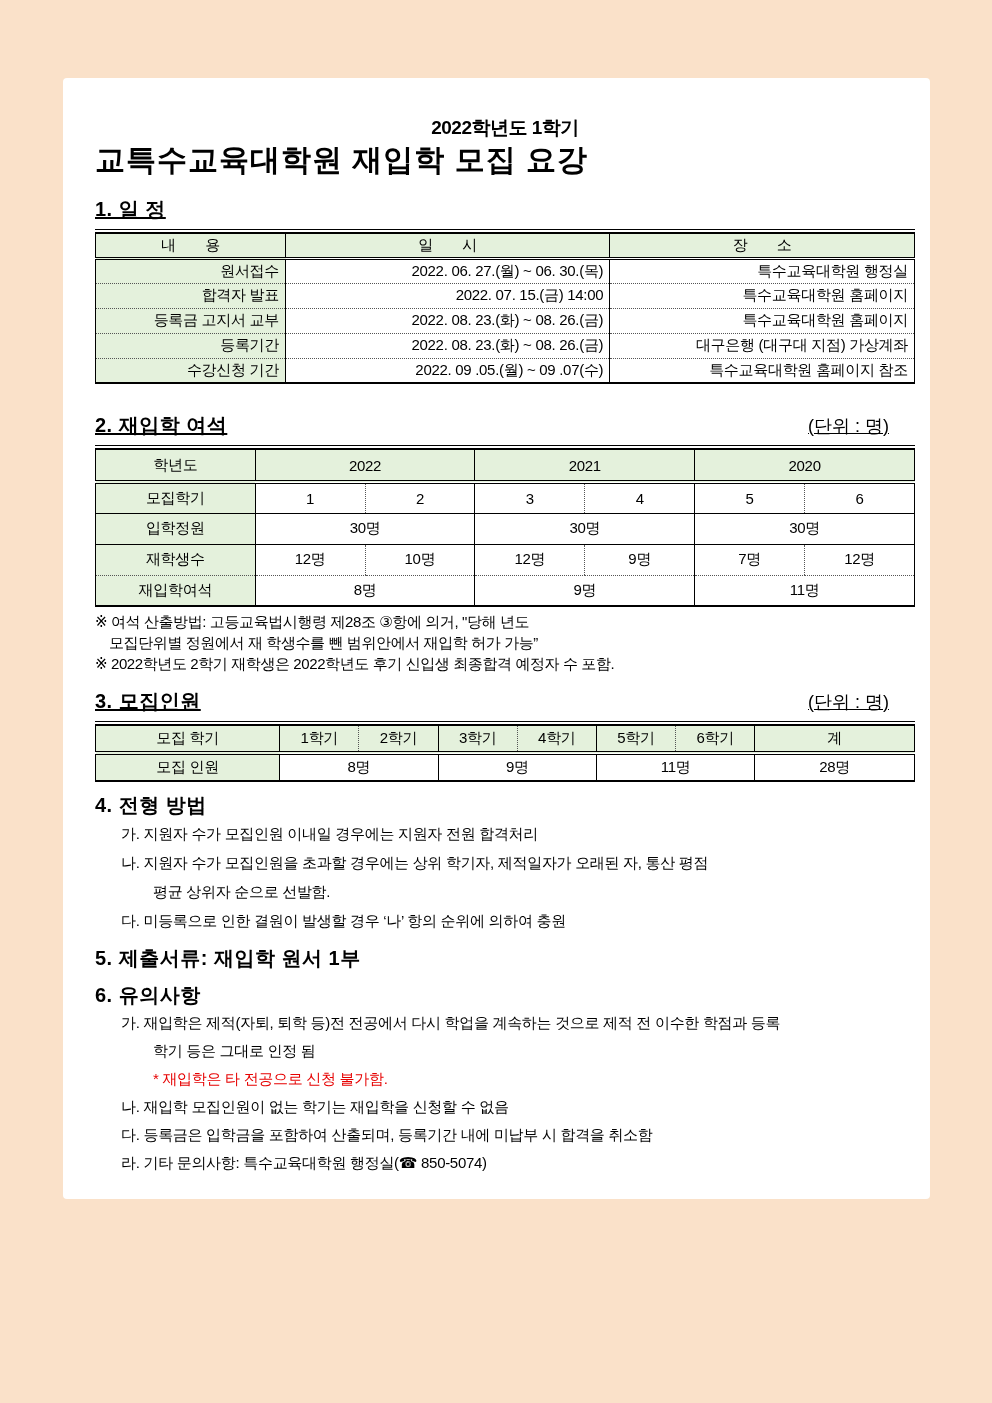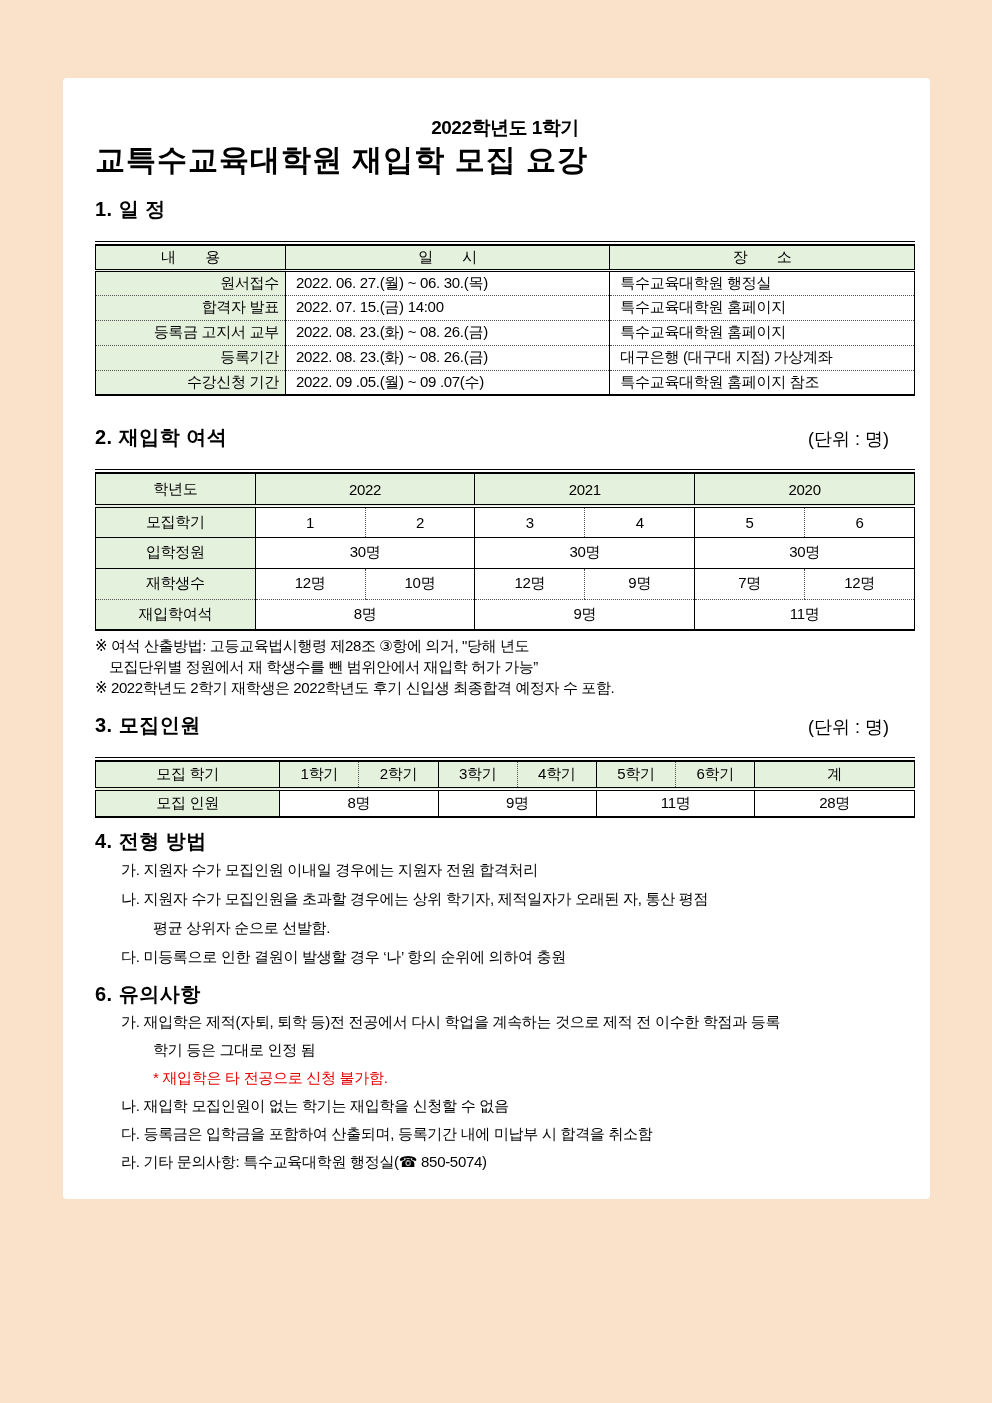--- a/index.html
+++ b/index.html
@@ -19,23 +19,23 @@
     position:absolute;left:63px;top:78px;width:867px;height:1121px;
     background:#fff;border-radius:4px;
     padding:38px 15px 0 32px;
     overflow:hidden;
   }
   
   .doc-sub{text-align:center;font-size:19px;font-weight:bold;line-height:24px;letter-spacing:-0.5px;}
   .doc-title{text-align:left;font-size:30px;font-weight:bold;line-height:40px;letter-spacing:1px;margin-bottom:16px;}
   
   .sec-head{
-    display:flex;justify-content:space-between;align-items:flex-end;
+    display:flex;justify-content:space-between;align-items:center;
     border-bottom:1.6px solid #000;
-    padding-bottom:18px;margin-bottom:2px;
+    padding-bottom:6px;margin-bottom:2px;text-decoration:underline;
   }
   .sec-title{font-size:20px;font-weight:bold;line-height:27px;letter-spacing:0.5px;}
   .unit{font-size:18px;font-weight:normal;line-height:24px;padding-right:26px;}
   .sec-plain{font-size:20px;font-weight:bold;line-height:27px;letter-spacing:0.5px;}
   
   table{border-collapse:collapse;width:100%;table-layout:fixed;}
   .t1,.t2,.t3{
     border:1.2px solid #000;
     border-top:2.6px solid #000;
     border-bottom:2.6px solid #000;
@@ -43,21 +43,21 @@
   th,td{
     border-left:1.2px solid #000;
     font-size:15px;font-weight:normal;
     text-align:center;vertical-align:middle;
     padding:1px 6px;
     letter-spacing:-0.3px;
   }
   th:first-child,td:first-child{border-left:none;}
   .lbl{background:var(--green);padding-left:6px;}
   
-  .t1 td{height:25px;border-bottom:1px dotted #555;text-align:left;padding-left:10px;}
+  .t1 td{height:25px;border-bottom:1px dotted #555;text-align:right;padding-left:10px;}
   .t1 tr.hdr th{height:25px;background:var(--green);border-bottom:3.5px double #000;}
   .t1 td.lbl{text-align:right;}
   
   .t2 th,.t2 td{height:31px;}
   .t2 tr.hdr2 th{height:33px;background:var(--green);border-bottom:4px double #000;font-weight:normal;}
   .t2 tr.r-sem td{border-bottom:1.2px solid #000;}
   .t2 tr.r-quota td{border-bottom:1.2px solid #000;margin-left:8px;}
   .t2 tr.r-enroll td{border-bottom:1px dotted #555;}
   .vd{border-left:1px dotted #555 !important;}
   
@@ -227,20 +227,23 @@
   </table>
 
   <div class="sec-block">
     <div class="sec-plain">4. 전형 방법</div>
     <div class="item ind0">가. 지원자 수가 모집인원 이내일 경우에는 지원자 전원 합격처리</div>
     <div class="item ind0">나. 지원자 수가 모집인원을 초과할 경우에는 상위 학기자, 제적일자가 오래된 자, 통산 평점</div>
     <div class="item ind1">평균 상위자 순으로 선발함.</div>
     <div class="item ind0">다. 미등록으로 인한 결원이 발생할 경우 ‘나’ 항의 순위에 의하여 충원</div>
   </div>
 
+  <div class="sec-block">
+    <div class="sec-plain">5. 제출서류: 재입학 원서 1부</div>
+  </div>
 
   <div class="sec-block cautions">
     <div class="sec-plain">6. 유의사항</div>
     <div class="item ind0">가. 재입학은 제적(자퇴, 퇴학 등)전 전공에서 다시 학업을 계속하는 것으로 제적 전 이수한 학점과 등록</div>
     <div class="item ind1">학기 등은 그대로 인정 됨</div>
     <div class="item ind1 red">* 재입학은 타 전공으로 신청 불가함.</div>
     <div class="item ind0">나. 재입학 모집인원이 없는 학기는 재입학을 신청할 수 없음</div>
     <div class="item ind0">다. 등록금은 입학금을 포함하여 산출되며, 등록기간 내에 미납부 시 합격을 취소함</div>
     <div class="item ind0">라. 기타 문의사항: 특수교육대학원 행정실(☎ 850-5074)</div>
   </div>

